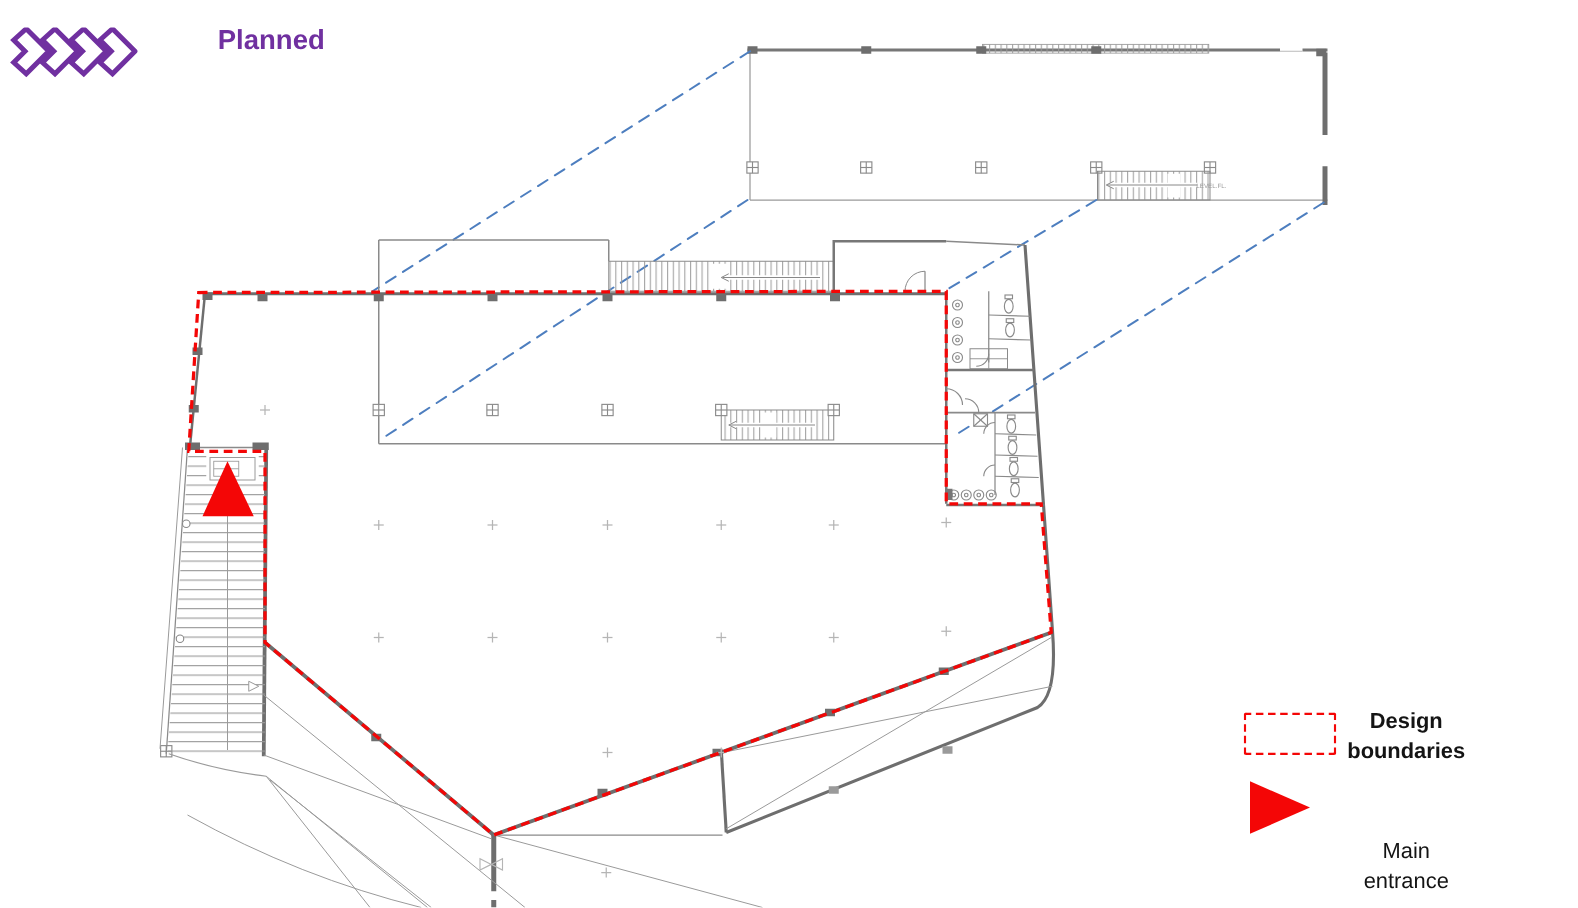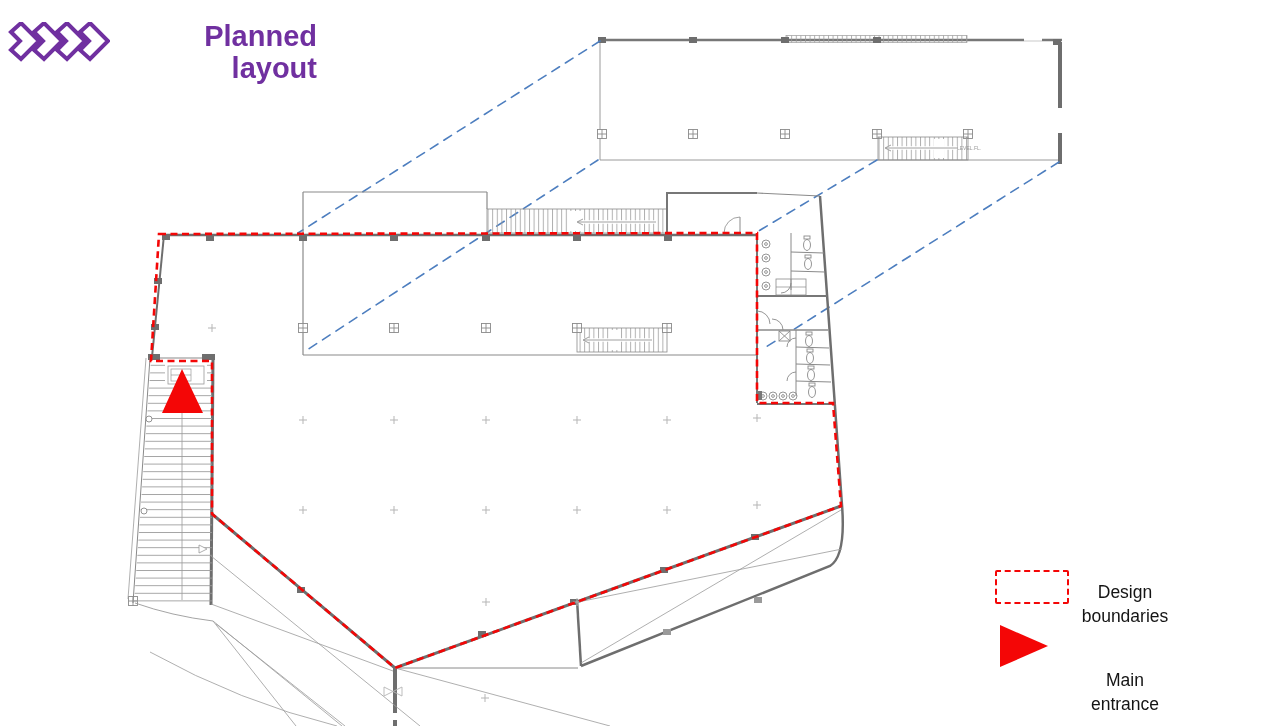--- a/index.html
+++ b/index.html
@@ -4,40 +4,40 @@
 <style>
   html,body{margin:0;padding:0;}
   body{
     width:1262px;height:726px;position:relative;overflow:hidden;
     background:#ffffff;font-family:"Liberation Sans", sans-serif;
   }
   .plan-svg{position:absolute;left:0;top:0;}
   .logo{position:absolute;left:8px;top:22px;width:102px;height:40px;}
   .slide-title{
     position:absolute;left:117px;top:20px;width:200px;
-    text-align:right;color:#7030a0;font-weight:700;font-size:29px;line-height:1.12;
+    text-align:center;color:#7030a0;font-weight:700;font-size:22px;line-height:1.12;
   }
   .slide-title span{display:block;}
   .legend{position:absolute;left:985px;top:560px;width:270px;}
   .legend-box{
     width:70px;height:30px;border:2.4px dashed #f40606;border-radius:2px;background:#fff;
   }
   .legend-tri{
     width:0;height:0;
     border-top:21px solid transparent;border-bottom:21px solid transparent;
     border-left:48px solid #f40606;
   }
   .legend-label{
     position:absolute;width:120px;text-align:center;color:#141414;
     font-size:17.5px;line-height:1.35;
   }
   .legend-label span{display:block;}
   .lr1-sym{position:absolute;left:10px;top:10px;}
   .lr2-sym{position:absolute;left:15px;top:65px;}
-  .ll1{left:80px;top:21px;}
+  .ll1{left:80px;top:5px;font-weight:bold;}
   .ll2{left:80px;top:63px;margin-top:46px;}
 </style>
 </head>
 <body>
 
 <svg class="plan-svg" width="1262" height="726" viewBox="0 0 1262 726">
   <defs>
     <pattern id="treads" width="8" height="7.6" patternUnits="userSpaceOnUse">
       <path d="M0,0.5 H8" stroke="#9a9a9a" stroke-width="0.9"></path>
     </pattern>
@@ -274,21 +274,20 @@
   <g stroke="#7030a0" stroke-width="4" fill="#ffffff" stroke-linejoin="miter">
     <path d="M3,10 L13,1 L31,19 L13,37 L3,28 L12,19 Z"></path>
     <path d="M26,10 L36,1 L54,19 L36,37 L26,28 L35,19 Z"></path>
     <path d="M49,10 L59,1 L77,19 L59,37 L49,28 L58,19 Z"></path>
     <path d="M72,10 L82,1 L100,19 L82,37 L72,28 L81,19 Z"></path>
   </g>
 </svg>
 
 <div class="slide-title">
   <span>Planned</span>
-  <span>layout</span>
 </div>
 
 <div class="legend">
   <div class="legend-box lr1-sym"></div>
   <div class="legend-label ll1" style="position:absolute;">
     <span>Design</span>
     <span>boundaries</span>
   </div>
   <div class="legend-tri lr2-sym"></div>
   <div class="legend-label ll2" style="position:absolute;">

